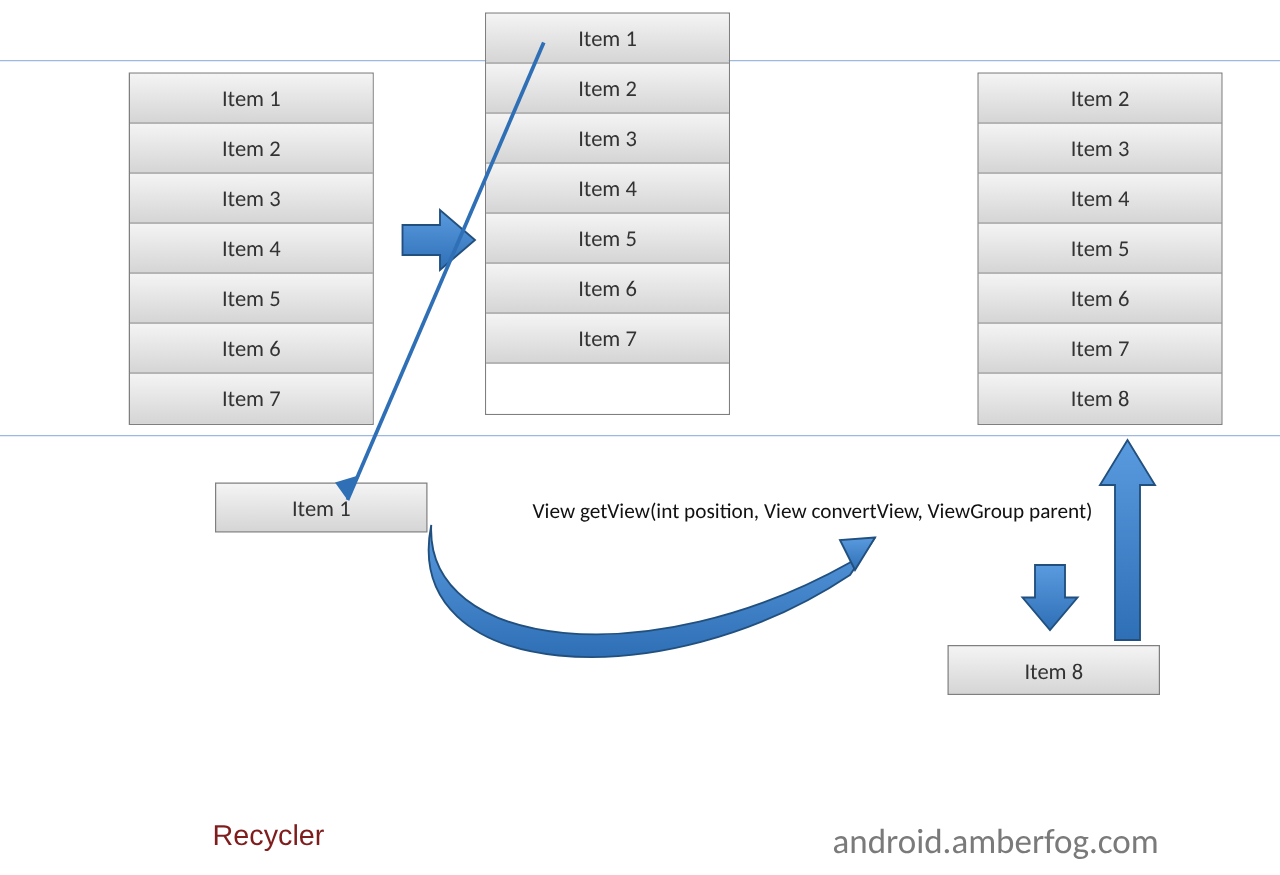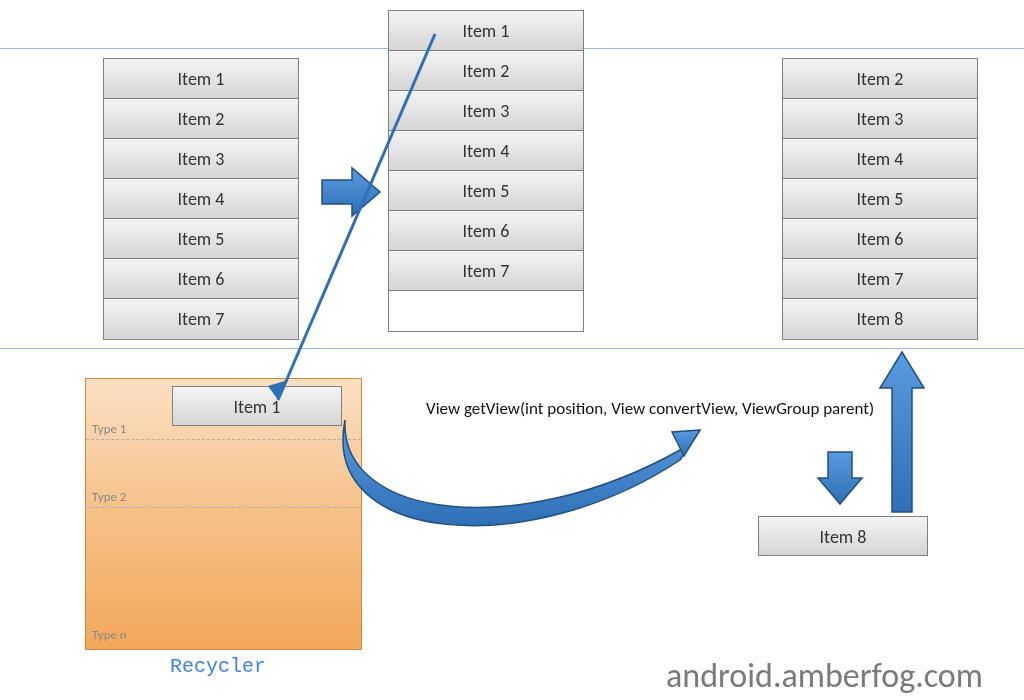--- a/index.html
+++ b/index.html
@@ -9,23 +9,23 @@
   .cell{height:40px;line-height:40px;text-align:center;box-sizing:border-box;border-bottom:1px solid #7f7f7f;
         background:linear-gradient(#f4f4f4,#d5d5d5);font-size:18px;}
   .cell.blank{background:#fff;}
   .cell:last-child{border-bottom:none;}
   .single{position:absolute;width:170px;height:40px;line-height:40px;text-align:center;
           border:1px solid #7f7f7f;background:linear-gradient(#f4f4f4,#d5d5d5);font-size:18px;box-sizing:border-box;}
   .recycler{position:absolute;border:1px solid #d08a3a;
             background:linear-gradient(to bottom,#fbe0c4,#f6c088,#f3a85b);}
   .recycler .dash{position:absolute;left:0;right:0;height:0;border-top:1.5px dashed #b0b0b0;}
   .recycler .tlabel{position:absolute;left:6px;font-size:13px;color:#888;}
-  .cap{position:absolute;font-size:20px;font-family:Liberation Mono, monospace;color:#3b82f6;}
+  .cap{position:absolute;font-size:23px;font-family:Liberation Sans, sans-serif;color:#7f1d1d;}
   .code{position:absolute;font-size:17px;color:#111;white-space:nowrap;}
-  .footer{position:absolute;font-size:34px;color:#7a7a7a;font-family:Calibri,Arial,sans-serif;}
+  .footer{position:absolute;font-size:28px;color:#7a7a7a;font-family:Calibri,Arial,sans-serif;}
   svg{position:absolute;overflow:visible;}
 </style>
 </head>
 <body>
 
 <div class="stage">
 
   <div class="hline" style="top:48px"></div>
   <div class="hline" style="top:348px"></div>
 
@@ -53,27 +53,20 @@
   <div class="list" style="left:782px;top:58px">
     <div class="cell">Item 2</div>
     <div class="cell">Item 3</div>
     <div class="cell">Item 4</div>
     <div class="cell">Item 5</div>
     <div class="cell">Item 6</div>
     <div class="cell">Item 7</div>
     <div class="cell">Item 8</div>
   </div>
 
-  <div class="recycler" style="left:85px;top:378px;width:275px;height:270px">
-    <div class="dash" style="top:60px"></div>
-    <div class="tlabel" style="top:42px">Type 1</div>
-    <div class="dash" style="top:128px"></div>
-    <div class="tlabel" style="top:110px">Type 2</div>
-    <div class="tlabel" style="top:248px">Type n</div>
-  </div>
   <div class="cap" style="left:170px;top:655px">Recycler</div>
 
   <div class="single" style="left:172px;top:386px">Item 1</div>
 
   <div class="single" style="left:758px;top:516px">Item 8</div>
 
   <div class="code" style="left:426px;top:398px">View getView(int position, View convertView, ViewGroup parent)</div>
 
   <div class="footer" style="left:666px;top:655px">android.amberfog.com</div>
 

